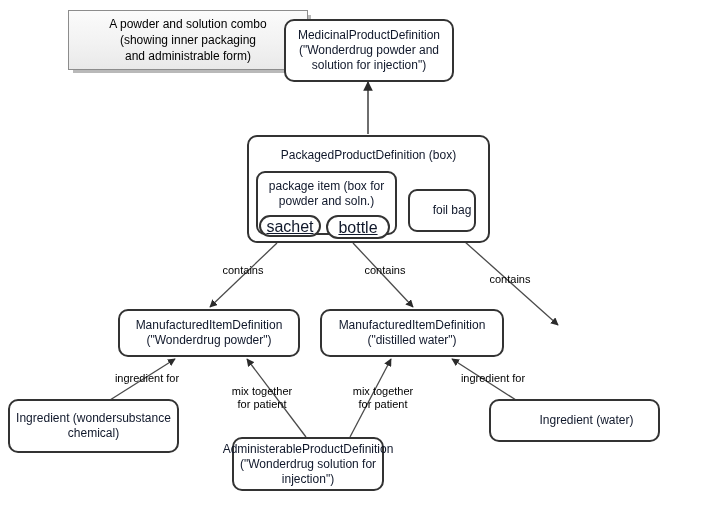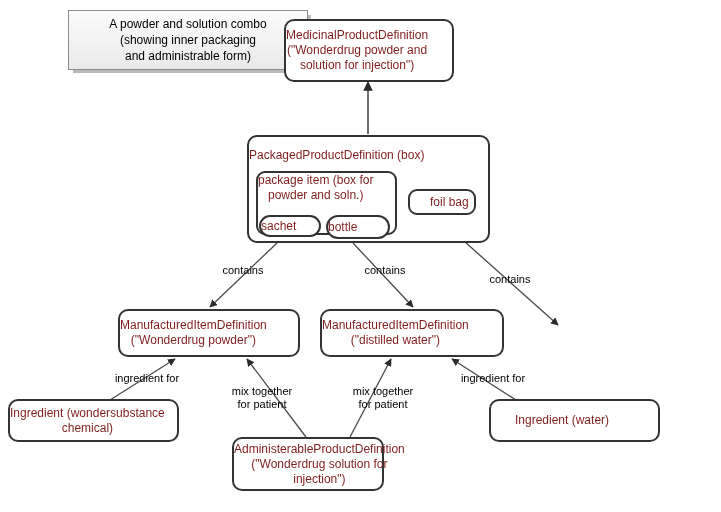--- a/index.html
+++ b/index.html
@@ -21,43 +21,45 @@
     top: 0;
     width: 721px;
     height: 512px;
     pointer-events: none;
   }
   .node {
     position: absolute;
     box-sizing: border-box;
     display: flex;
     align-items: center;
-    justify-content: flex-start;
+    justify-content: center;
     text-align: center;
     background: #ffffff;
     border: 2px solid #333333;
     border-radius: 10px;
-    color: #7f1d1d;
+    color: #0f172a;
     font-size: 12px;
     line-height: 15px;
     white-space: pre-line;
     z-index: 2;
   }
   .node.inner {
     border-width: 2px;
     border-radius: 9px;
     z-index: 3;
   }
   .node.chip {
     border-radius: 12px;
     z-index: 4;
-    font-size: 12px;
+    font-size: 16px;
+    text-decoration: underline;
   }
   .node.pkg-item {
     align-items: flex-start;
+    padding-top: 6px;
   }
   .note {
     position: absolute;
     box-sizing: border-box;
     display: flex;
     align-items: center;
     justify-content: center;
     text-align: center;
     border: 1px solid #8c8c8c;
     background: linear-gradient(180deg, #fbfbfb 0%, #f2f2f2 55%, #e9e9e9 100%);
@@ -135,36 +137,36 @@
   </div>
 
   <div class="node chip" style="left:259px; top:215px; width:62px; height:22px;">
     <span>sachet</span>
   </div>
 
   <div class="node chip" style="left:326px; top:215px; width:64px; height:24px;">
     <span>bottle</span>
   </div>
 
-  <div class="node inner" style="left:408px; top:189px; width:68px; height:26px;padding-left:20px;">
+  <div class="node inner" style="left:408px; top:189px; width:68px; height:43px;padding-left:20px;">
     <span>foil bag</span>
   </div>
 
   <div class="node" style="left:118px; top:309px; width:182px; height:48px;">
     <span>ManufacturedItemDefinition
 ("Wonderdrug powder")</span>
   </div>
 
   <div class="node" style="left:320px; top:309px; width:184px; height:48px;">
     <span>ManufacturedItemDefinition
 ("distilled water")</span>
   </div>
 
 
-  <div class="node" style="left:8px; top:399px; width:171px; height:43px;">
+  <div class="node" style="left:8px; top:399px; width:171px; height:54px;">
     <span>Ingredient (wondersubstance
 chemical)</span>
   </div>
 
   <div class="node" style="left:489px; top:399px; width:171px; height:43px;padding-left:24px;">
     <span>Ingredient (water)</span>
   </div>
 
   <div class="node" style="left:232px; top:437px; width:152px; height:54px;">
     <span>AdministerableProductDefinition

